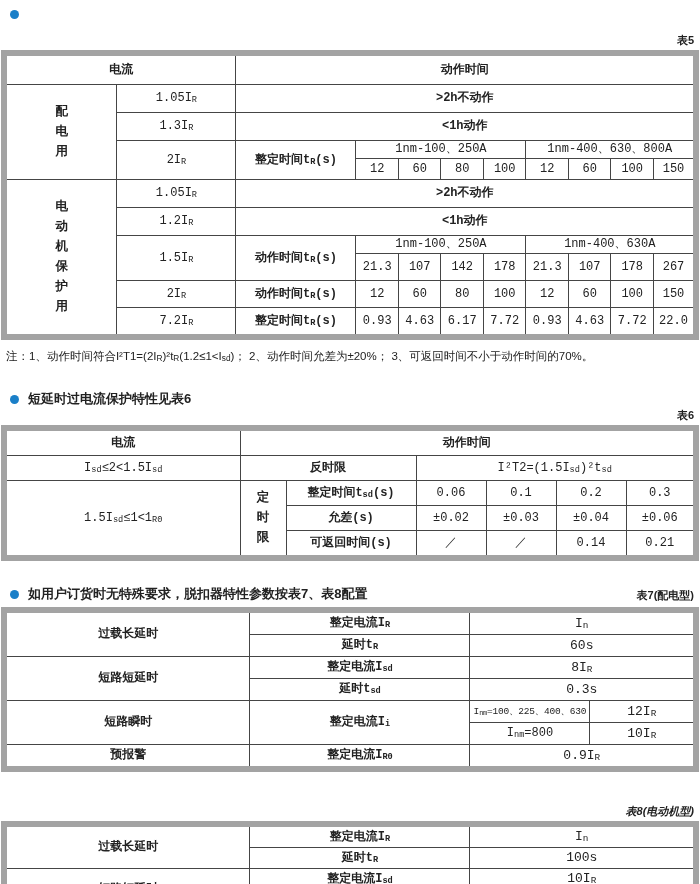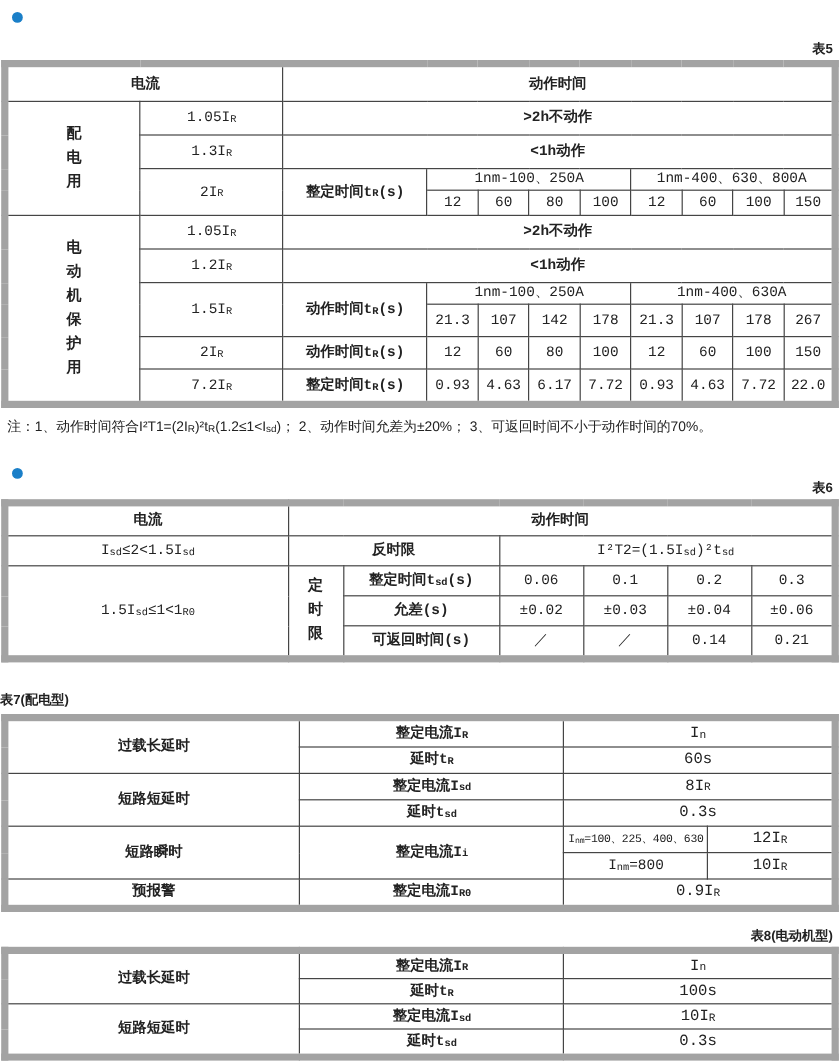--- a/index.html
+++ b/index.html
@@ -25,21 +25,21 @@
   .vcell{padding:0;}
   .vtext{display:inline-block;width:1.1em;line-height:1.6;font-weight:700;
     font-size:12.5px;word-break:break-all;}
   sub{font-size:0.72em;vertical-align:-0.08em;}
 
   .h28 td{height:28px;} .h27 td{height:27px;} .h26 td{height:26px;}
   .h24 td{height:24px;} .h21 td{height:21px;} .h20 td{height:20px;}
   .h17 td{height:17px;}
 
   .note{margin:8px 4px 0 6px;font-size:11.5px;font-weight:400;line-height:1.4;}
-  .mt14{margin-top:14px;} .mt26{margin-top:26px;} .mt28{margin-top:12px;}
+  .mt14{margin-top:14px;} .mt26{margin-top:26px;} .mt28{margin-top:32px;font-style:italic;}
   .mt4{margin-top:4px;}
 </style>
 </head>
 <body>
 
 <div class="sec-header">
   <span class="bullet"></span>
 </div>
 <div class="tbl-label mt14">表5</div>
 
@@ -136,20 +136,21 @@
     <td>7.72</td>
     <td>22.0</td>
   </tr>
 </tbody>
   </table>
 
 <div class="note">注：1、动作时间符合I²T1=(2I<sub>R</sub>)²t<sub>R</sub>(1.2≤1&lt;I<sub>sd</sub>)；  2、动作时间允差为±20%；  3、可返回时间不小于动作时间的70%。</div>
 
 <div class="sec-header mt26">
   <span class="bullet"></span>
+  <span>短延时过电流保护特性见表6</span>
 </div>
 <div class="tbl-label">表6</div>
 
 <table>
   <colgroup>
     <col style="width:236px">
       <col style="width:46px">
       <col style="width:130px">
     <col style="width:70px">
       <col style="width:70px">
@@ -186,20 +187,24 @@
     <td class="b">可返回时间(s)</td>
     <td>／</td>
     <td>／</td>
     <td>0.14</td>
     <td>0.21</td>
   </tr>
 </tbody>
   </table>
 
 <div class="hdr-row">
+  <div class="sec-header">
+    <span class="bullet"></span>
+    <span>如用户订货时无特殊要求，脱扣器特性参数按表7、表8配置</span>
+  </div>
   <div class="tbl-label" style="margin:0;">表7(配电型)</div>
 </div>
 
 <table class="mt4">
   <colgroup>
     <col style="width:246px">
       <col style="width:220px">
       <col style="width:120px">
       <col style="width:106px">
   </colgroup>

